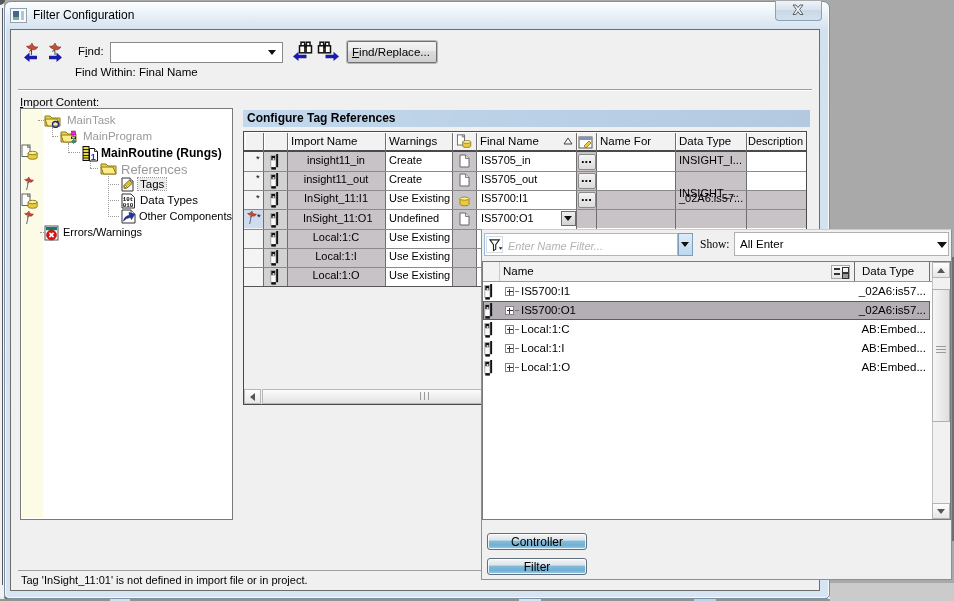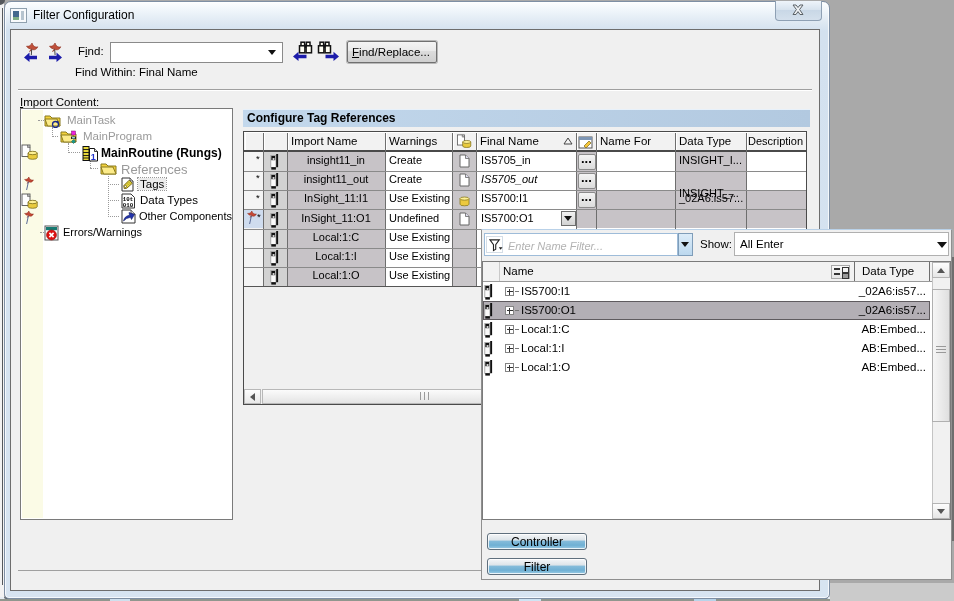--- a/index.html
+++ b/index.html
@@ -327,33 +327,33 @@
  <rect x="1.3" y="3" width="3.9" height="4.2" fill="#111"></rect>
  <rect x="2.6" y="5.2" width="1.9" height="1.6" fill="#fff"></rect>
  <rect x="6.2" y="1" width="1.9" height="13.2" fill="#111"></rect>
  <rect x="1.3" y="14.2" width="4.6" height="2.4" fill="#111"></rect>
 </svg>
 </div>
 
 <div class="ab tr" style="left:287px;top:154px;width:98px;text-align:center;">insight11_in</div>
 <div class="ab tr" style="left:287px;top:173px;width:98px;text-align:center;">insight11_out</div>
 <div class="ab tr" style="left:287px;top:192px;width:98px;text-align:center;">InSight_11:I1</div>
-<div class="ab tr" style="left:287px;top:212px;width:98px;text-align:center;">InSight_11:O1</div>
+<div class="ab tr" style="left:287px;top:212px;width:98px;text-align:left;padding-left:16px;">InSight_11:O1</div>
 <div class="ab tr" style="left:287px;top:231px;width:98px;text-align:center;">Local:1:C</div>
 <div class="ab tr" style="left:287px;top:250px;width:98px;text-align:center;">Local:1:I</div>
 <div class="ab tr" style="left:287px;top:269px;width:98px;text-align:center;">Local:1:O</div>
 <div class="ab tr" style="left:389px;top:154px;">Create</div>
 <div class="ab tr" style="left:389px;top:173px;">Create</div>
 <div class="ab tr" style="left:389px;top:192px;">Use Existing</div>
 <div class="ab tr" style="left:389px;top:212px;">Undefined</div>
 <div class="ab tr" style="left:389px;top:231px;">Use Existing</div>
 <div class="ab tr" style="left:389px;top:250px;">Use Existing</div>
 <div class="ab tr" style="left:389px;top:269px;">Use Existing</div>
 <div class="ab tr" style="left:481px;top:154px;">IS5705_in</div>
-<div class="ab tr" style="left:481px;top:173px;font-style:italic;">IS5705_out</div>
+<div class="ab tr" style="left:481px;top:173px;">IS5705_out</div>
 <div class="ab tr" style="left:481px;top:192px;">IS5700:I1</div>
 <div class="ab tr" style="left:481px;top:212px;">IS5700:O1</div>
 <div class="ab tr" style="left:679px;top:154px;">INSIGHT_I...</div>
 <div class="ab tr" style="left:679px;top:187px;">INSIGHT_...</div>
 <div class="ab tr" style="left:679px;top:192px;">_02A6:is57...</div>
 
 <div id="pageicons">
 <svg class="ab" style="left:459px;top:154px;" width="11" height="14" viewBox="0 0 11 14">
  <path d="M1 1 L6.5 1 L10 4.5 L10 13 L1 13 Z" fill="#fff" stroke="#666"></path>
  <path d="M6.5 1 L6.5 4.5 L10 4.5" fill="#dde" stroke="#666" stroke-width=".8"></path>
@@ -385,34 +385,35 @@
 <div class="ab" style="left:244px;top:389px;width:561px;height:15px;background:#f1f1f1;"></div>
 <div class="ab" style="left:244px;top:389px;width:17px;height:15px;background:linear-gradient(#fdfdfd,#e8e8e8);border:1px solid #b8b8b8;box-sizing:border-box;"></div>
 <div class="ab" style="left:250px;top:393px;width:0;height:0;border-top:4px solid transparent;border-bottom:4px solid transparent;border-right:5px solid #555;"></div>
 <div class="ab" style="left:262px;top:389px;width:543px;height:15px;background:linear-gradient(#fbfbfb,#e4e4e4);border:1px solid #b8b8b8;box-sizing:border-box;"></div>
 <div class="ab" style="left:420px;top:392px;width:1px;height:8px;background:#9a9a9a;"></div>
 <div class="ab" style="left:424px;top:392px;width:1px;height:8px;background:#9a9a9a;"></div>
 <div class="ab" style="left:428px;top:392px;width:1px;height:8px;background:#9a9a9a;"></div>
 </div>
 
 <div class="ab" style="left:18px;top:570px;width:463px;height:1px;background:#a0a0a0;"></div>
+<div class="ab t11" style="left:21px;top:574px;">Tag 'InSight_11:01' is not defined in import file or in project.</div>
 
 <div id="overlay">
 <div class="ab" style="left:481px;top:229px;width:471px;height:351px;background:#f0f0f0;border:1px solid #8f8f8f;box-sizing:border-box;border-top:1px solid #b9d1e8;"></div>
 
 <div class="ab" style="left:484px;top:233px;width:194px;height:23px;background:#fff;border:1px solid #9ebcd9;box-sizing:border-box;"></div>
 <div class="ab" style="left:486px;top:236px;width:17px;height:17px;border:1px solid #d4dde6;background:#fff;box-sizing:border-box;"></div>
 <svg class="ab" style="left:489px;top:239px;" width="14" height="13" viewBox="0 0 15 14">
   <path d="M1 1 L11 1 L7.2 6 L7.2 11 L4.8 12.5 L4.8 6 Z" fill="#fff" stroke="#222" stroke-width="1.2"></path>
   <path d="M10.5 9 L14.5 9 L12.5 11.5 Z" fill="#222"></path>
 </svg>
 <div class="ab" style="left:508px;top:240px;font-size:11px;font-style:italic;color:#b2b2b2;white-space:nowrap;">Enter Name Filter...</div>
 <div class="ab" style="left:678px;top:233px;width:15px;height:23px;background:linear-gradient(#dcecf9,#bcd8ee);border:1px solid #7f9db9;box-sizing:border-box;"></div>
 <div class="ab" style="left:681px;top:242px;width:0;height:0;border-left:4.5px solid transparent;border-right:4.5px solid transparent;border-top:5px solid #111;"></div>
-<div class="ab t12" style="left:700px;top:238px;">Show:</div>
+<div class="ab t12" style="left:700px;top:238px;font-family:Liberation Serif, serif;">Show:</div>
 <div class="ab" style="left:734px;top:232px;width:215px;height:24px;background:#fff;border:1px solid #b0b0b0;box-sizing:border-box;"></div>
 <div class="ab t12" style="left:740px;top:238px;">All Enter</div>
 <div class="ab" style="left:937px;top:242px;width:0;height:0;border-left:5px solid transparent;border-right:5px solid transparent;border-top:6px solid #111;"></div>
 
 <div class="ab" style="left:482px;top:261px;width:469px;height:259px;background:#fff;border:1px solid #7b7b7b;box-sizing:border-box;"></div>
 <div class="ab" style="left:483px;top:262px;width:467px;height:19px;background:#f2f2f2;border-bottom:1px solid #9a9a9a;box-sizing:content-box;"></div>
 <div class="vl" style="left:499px;top:262px;height:19px;background:#c9c9c9;"></div>
 <div class="vl" style="left:854px;top:262px;height:19px;background:#6e6e6e;"></div>
 <div class="vl" style="left:929px;top:262px;height:19px;background:#6e6e6e;"></div>
 <div class="ab t12" style="left:503px;top:265px;">Name</div>

